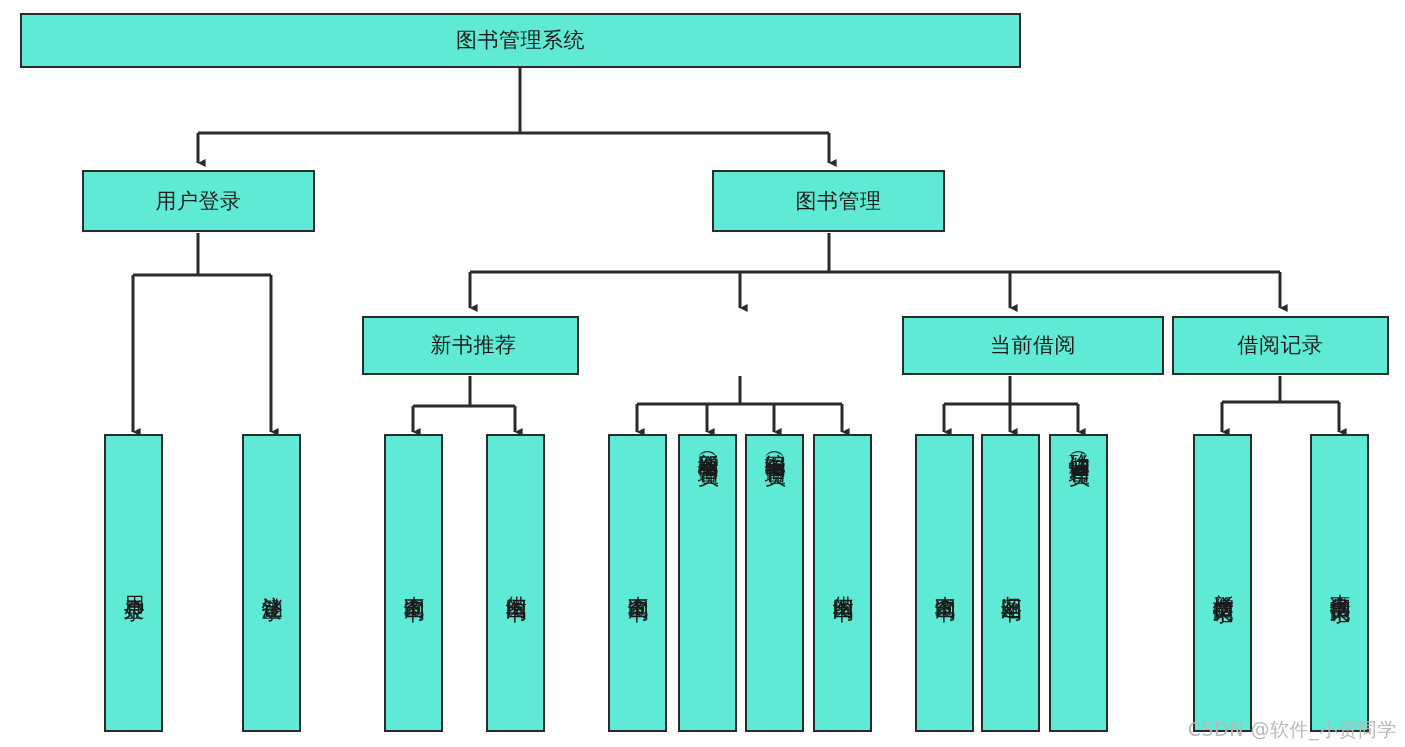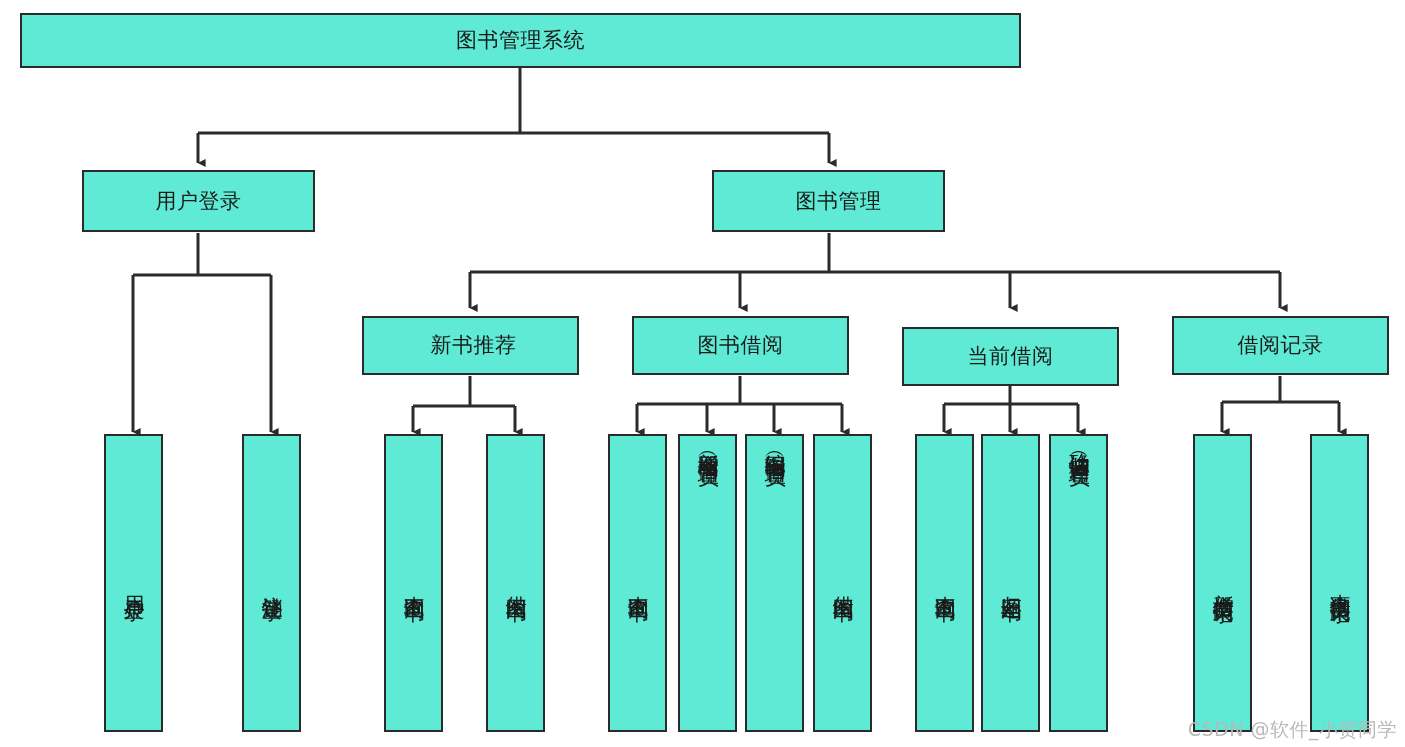--- a/index.html
+++ b/index.html
@@ -127,24 +127,21 @@
   <div class="node" style="left:82px; top:170px; width:233px; height:62px;">
     <span class="label">用户登录</span>
   </div>
   <div class="node" style="left:712px; top:170px; width:233px; height:62px;padding-left:20px;">
     <span class="label">图书管理</span>
   </div>
 
   <div class="node" style="left:362px; top:316px; width:217px; height:59px;padding-left:6px;">
     <span class="label">新书推荐</span>
   </div>
-  <div class="node" style="left:632px; top:316px; width:217px; height:59px;">
-    <span class="label">图书借阅</span>
-  </div>
-  <div class="node" style="left:902px; top:327px; width:217px; height:59px;">
+  <div class="node" style="left:902px; top:316px; width:262px; height:59px;">
     <span class="label">当前借阅</span>
   </div>
   <div class="node" style="left:1172px; top:316px; width:217px; height:59px;">
     <span class="label">借阅记录</span>
   </div>
 
   <div class="node vert centered" style="left:104px; top:434px; width:59px; height:298px;">
     <span class="label">用户登录</span>
   </div>
   <div class="node vert centered" style="left:242px; top:434px; width:59px; height:298px;">

